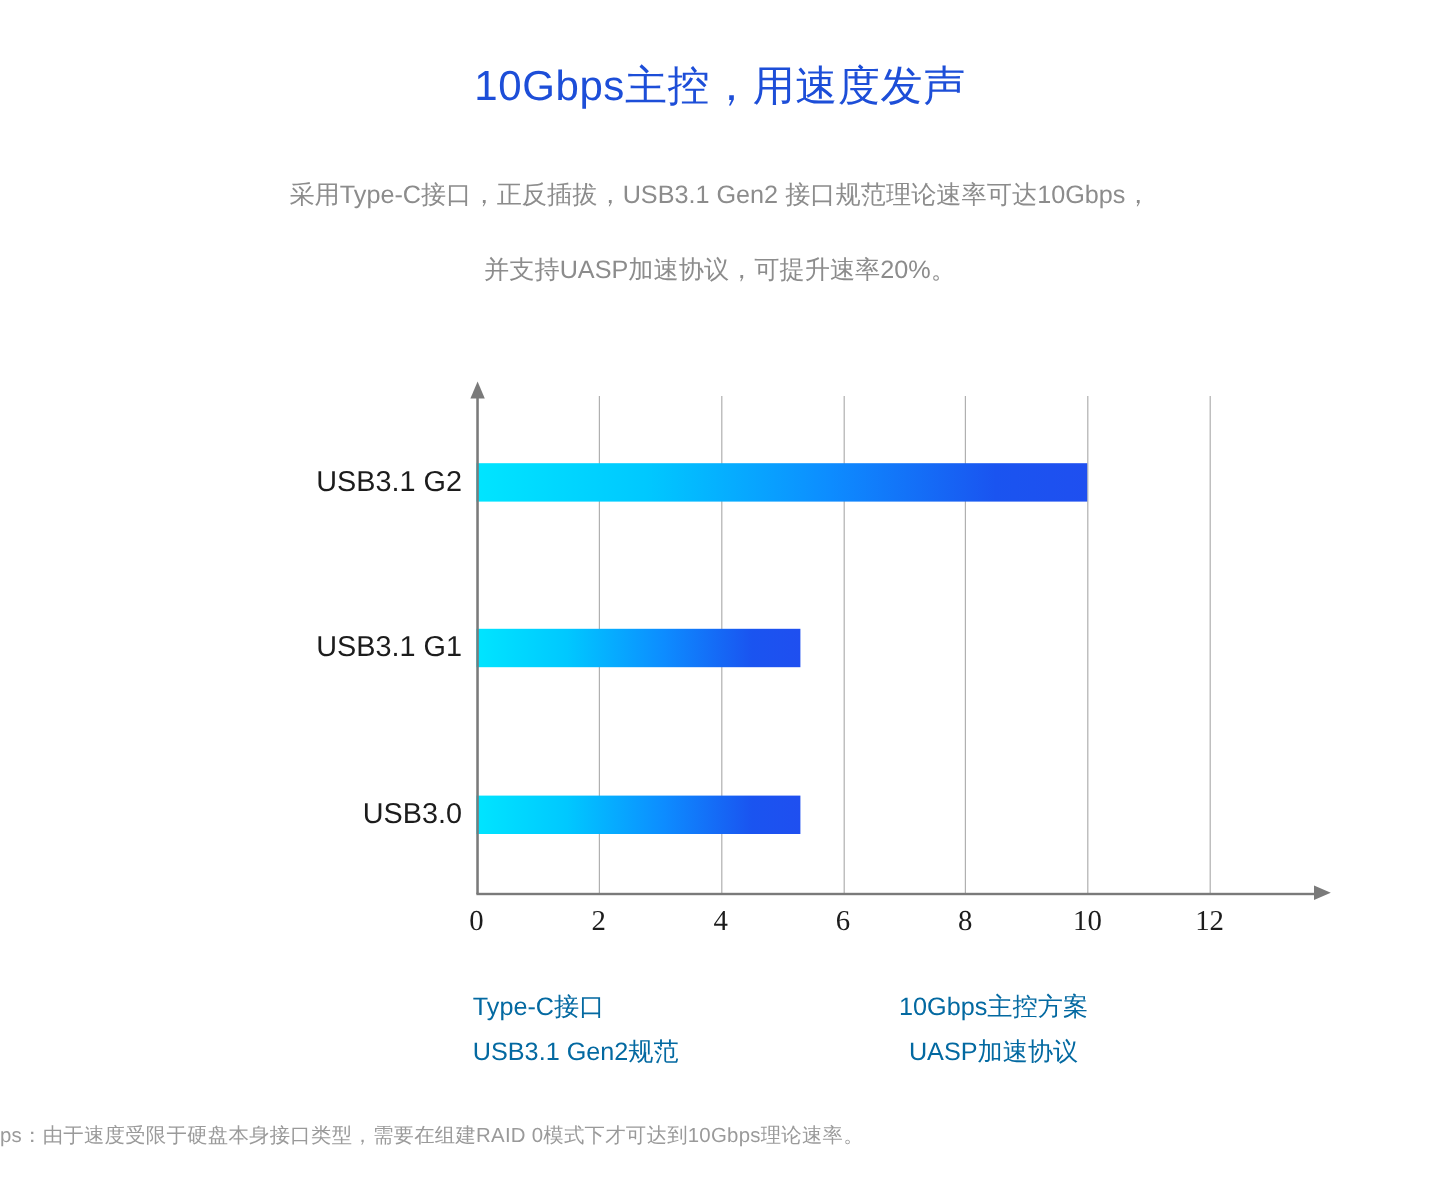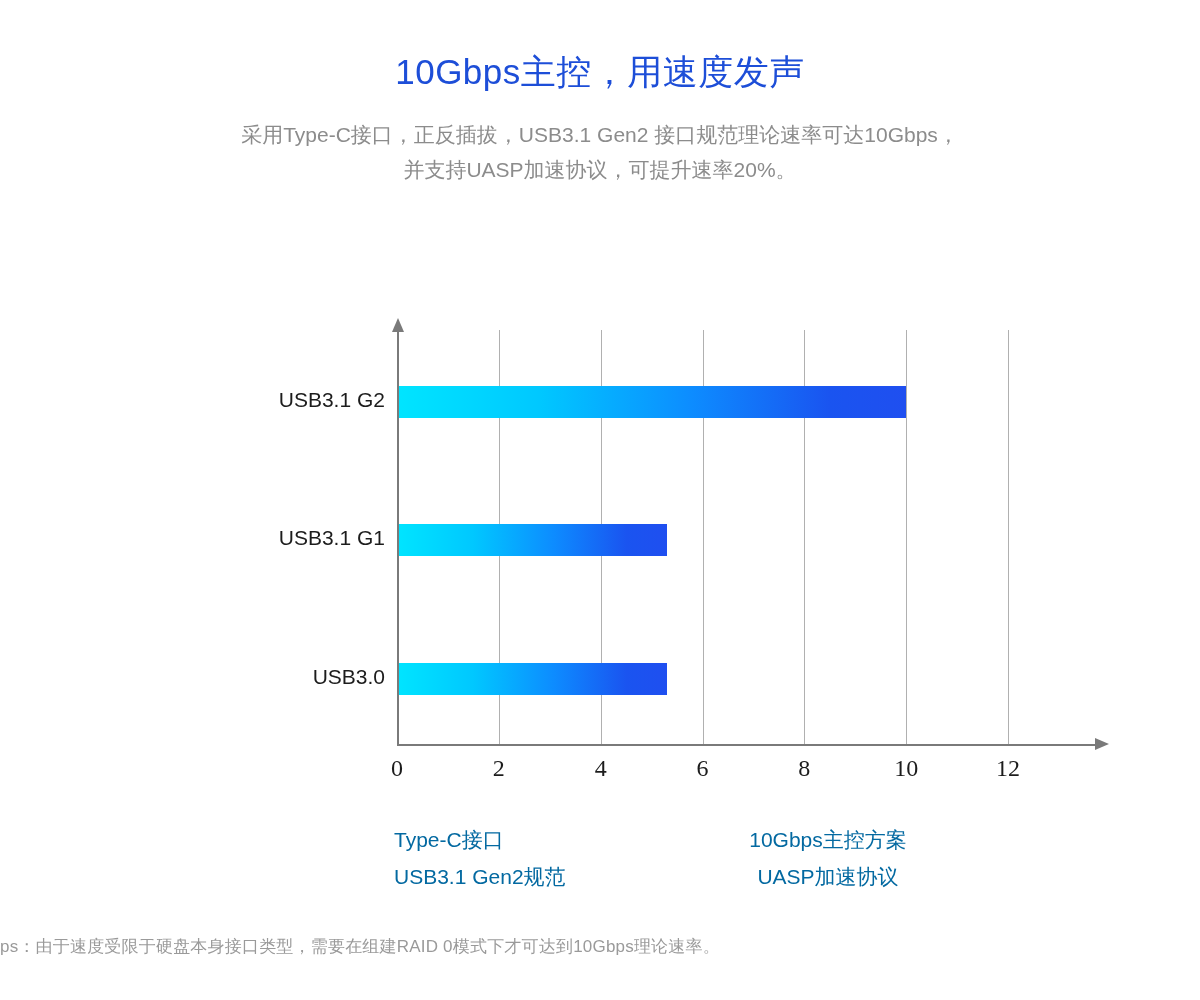--- a/index.html
+++ b/index.html
@@ -43,21 +43,21 @@
   }
   .hero-desc {
     margin: 0 auto;
     padding-top: 26px;
     width: 900px;
     font-size: 21px;
     font-weight: 400;
     line-height: 1.65;
     color: #8c8c8c;
   }
-  .hero-desc div { white-space: nowrap; }
+  .hero-desc div { white-space: nowrap; margin-top: 28px; }
 
   
   .chart {
     position: absolute;
     left: 0;
     top: 300px;
     width: 1200px;
     height: 520px;
   }
   
@@ -116,21 +116,21 @@
     position: absolute;
     height: 32px;
     background: linear-gradient(to right, #00e5ff 0%, #00c8ff 28%, #0d8cff 58%, #1a54f0 85%, #1f4ff0 100%);
   }
 
   .cat-label {
     position: absolute;
     right: 0;
     width: 260px;
     text-align: right;
-    font-size: 21px;
+    font-size: 24px;
     color: #1c1c1c;
     font-family: "Liberation Sans", "DejaVu Sans", sans-serif;
   }
   .cat-labels {
     position: absolute;
     left: 115px;
     top: 30px;
     width: 270px;
     height: 415px;
   }

